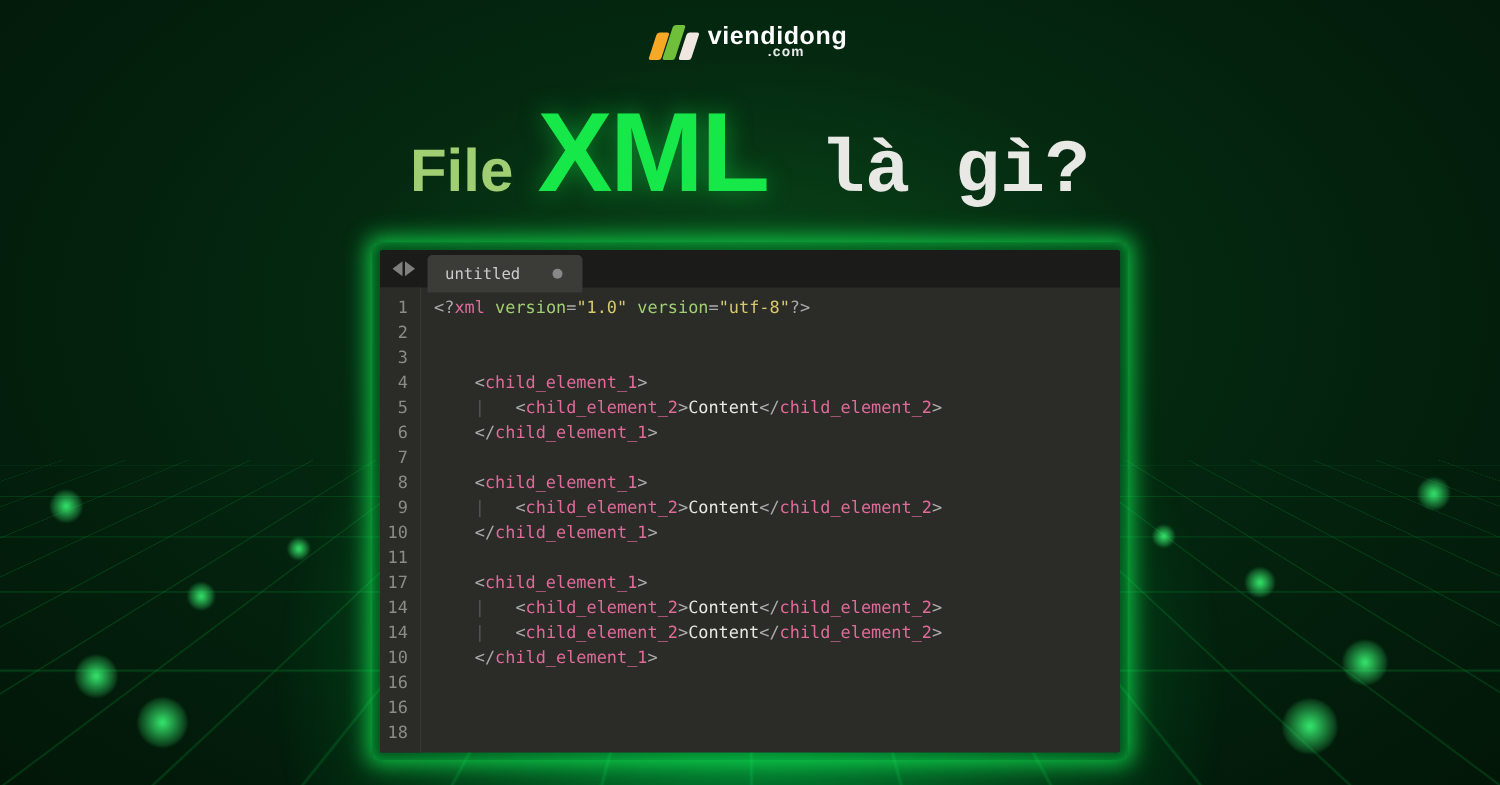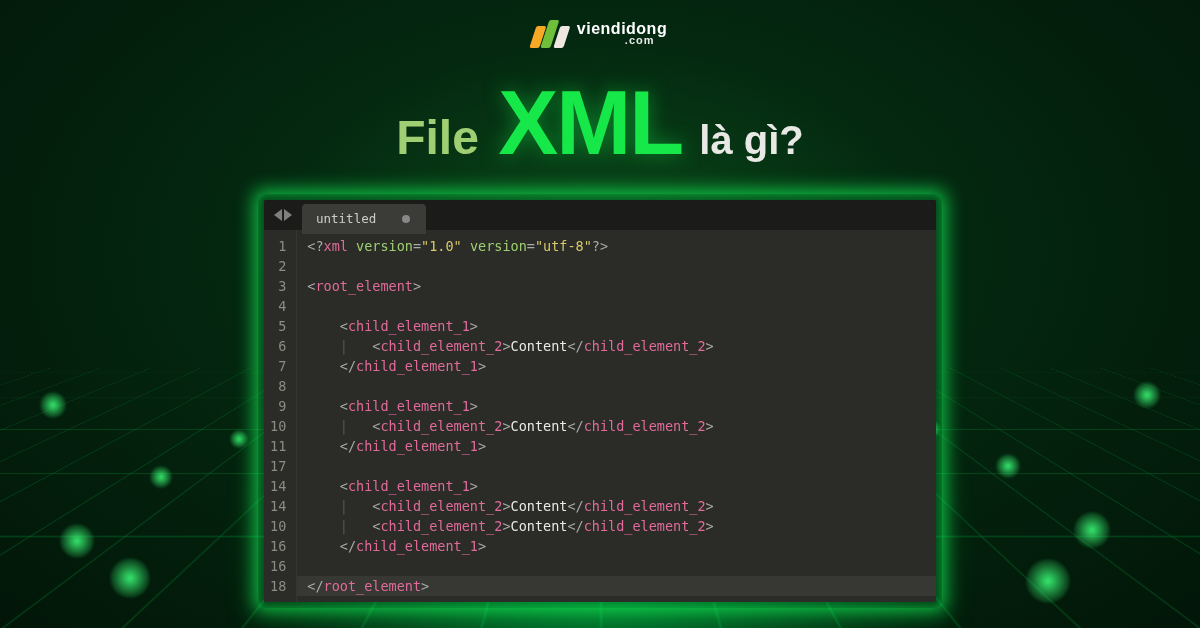--- a/index.html
+++ b/index.html
@@ -35,32 +35,32 @@
   .logo {
     position: absolute; top: 20px; left: 50%; transform: translateX(-50%);
     display: flex; align-items: center; gap: 10px;
   }
   .logo-mark { display:flex; gap:2px; align-items:flex-end; }
   .logo-mark span { width:10px; transform: skewX(-18deg); border-radius:2px; }
   .logo-mark span:nth-child(1){ height:22px; background:#f7a825; }
   .logo-mark span:nth-child(2){ height:28px; background:#6fbf3a; }
   .logo-mark span:nth-child(3){ height:22px; background:#f0e8e0; }
   .logo-text { color:#fff; line-height:0.9; font-weight:600; }
-  .logo-text .top { font-size:16px; letter-spacing:0.5px; }
+  .logo-text .top { font-size:20px; letter-spacing:0.5px; }
   .logo-text .bot { font-size:11px; letter-spacing:1px; opacity:0.9;margin-left:48px; }
   .headline {
     position:absolute; top:72px; left:0; right:0; text-align:center;
     font-weight:700; color:#fff;
   }
   .headline .a { font-size:48px; }
   .headline .b { font-size:90px; color:#17e84a; font-weight:900; letter-spacing:-2px; margin:0 6px; text-shadow:0 0 20px rgba(20,220,70,0.5); }
-  .headline .c { font-size:40px; }
+  .headline .c { font-size:60px;font-family:Liberation Mono, monospace; }
   .editor-wrap {
     position:absolute; top:194px; left:50%; transform:translateX(-50%);
-    width:684px;
+    width:604px;
     padding:6px;
     border-radius:4px;
     background:rgba(10,255,90,0.15);
     box-shadow: 0 0 18px 4px rgba(20,255,90,0.7), inset 0 0 10px rgba(20,255,90,0.5);
   }
   .editor {
     background:#2b2b28;
     border-radius:2px;
     font-family: "Menlo","Consolas",monospace;
     font-size:13.5px;
@@ -170,32 +170,30 @@
           <div>14</div>
           <div>14</div>
           <div>10</div>
           <div>16</div>
           <div>16</div>
           <div>18</div>
         </div>
       <div class="lines" id="lines">
           <div><span class="p">&lt;?</span><span class="q">xml</span> <span class="a">version</span><span class="p">=</span><span class="s">"1.0"</span> <span class="a">version</span><span class="p">=</span><span class="s">"utf-8"</span><span class="p">?&gt;</span></div>
           <div></div>
-          <div><span class="p">&lt;</span><span class="t">root_element</span><span class="p">&gt;</span></div>
           <div></div>
           <div>    <span class="p">&lt;</span><span class="t">child_element_1</span><span class="p">&gt;</span></div>
           <div>    <span class="ind">|</span>   <span class="p">&lt;</span><span class="t">child_element_2</span><span class="p">&gt;</span><span class="c">Content</span><span class="p">&lt;/</span><span class="t">child_element_2</span><span class="p">&gt;</span></div>
           <div>    <span class="p">&lt;/</span><span class="t">child_element_1</span><span class="p">&gt;</span></div>
           <div></div>
           <div>    <span class="p">&lt;</span><span class="t">child_element_1</span><span class="p">&gt;</span></div>
           <div>    <span class="ind">|</span>   <span class="p">&lt;</span><span class="t">child_element_2</span><span class="p">&gt;</span><span class="c">Content</span><span class="p">&lt;/</span><span class="t">child_element_2</span><span class="p">&gt;</span></div>
           <div>    <span class="p">&lt;/</span><span class="t">child_element_1</span><span class="p">&gt;</span></div>
           <div></div>
           <div>    <span class="p">&lt;</span><span class="t">child_element_1</span><span class="p">&gt;</span></div>
           <div>    <span class="ind">|</span>   <span class="p">&lt;</span><span class="t">child_element_2</span><span class="p">&gt;</span><span class="c">Content</span><span class="p">&lt;/</span><span class="t">child_element_2</span><span class="p">&gt;</span></div>
           <div>    <span class="ind">|</span>   <span class="p">&lt;</span><span class="t">child_element_2</span><span class="p">&gt;</span><span class="c">Content</span><span class="p">&lt;/</span><span class="t">child_element_2</span><span class="p">&gt;</span></div>
           <div>    <span class="p">&lt;/</span><span class="t">child_element_1</span><span class="p">&gt;</span></div>
           <div></div>
-          <div class="hl"><span class="p">&lt;/</span><span class="t">root_element</span><span class="p">&gt;</span></div>
         </div>
     </div>
   </div>
 </div>
 
 </body></html>

